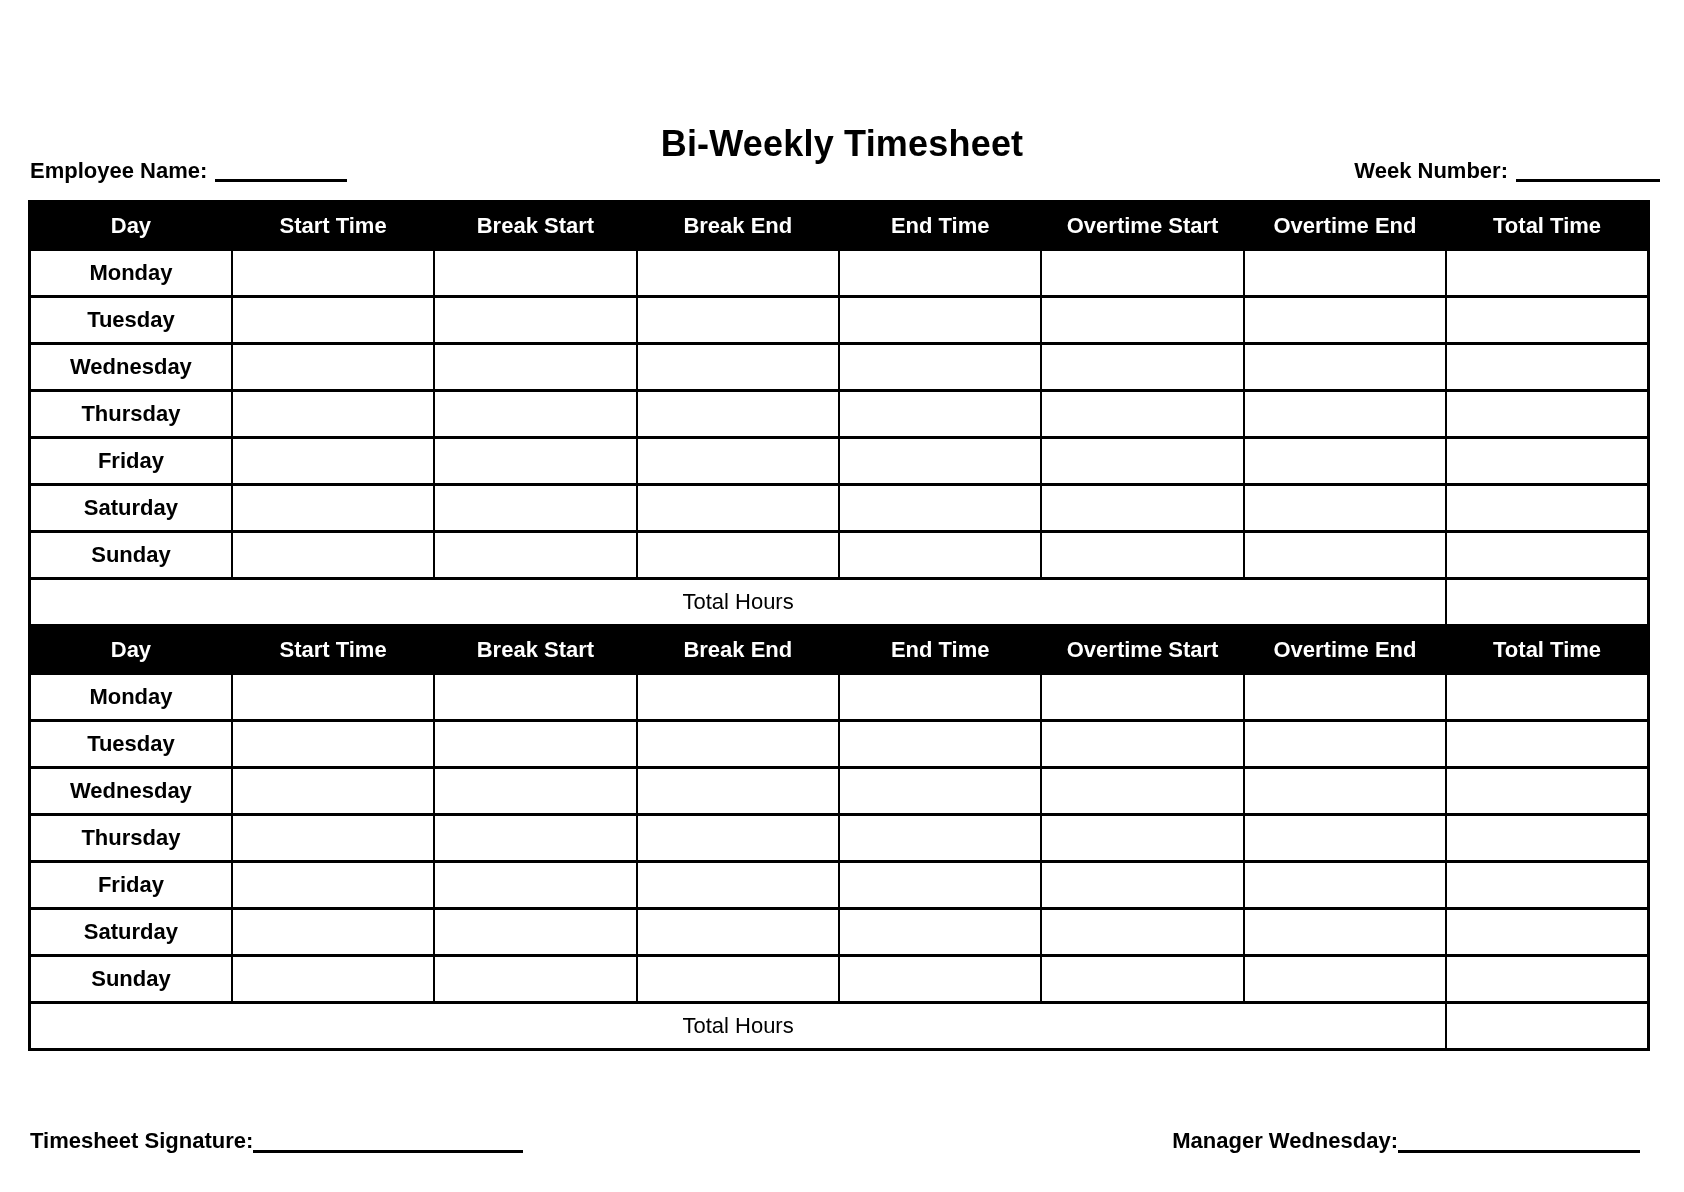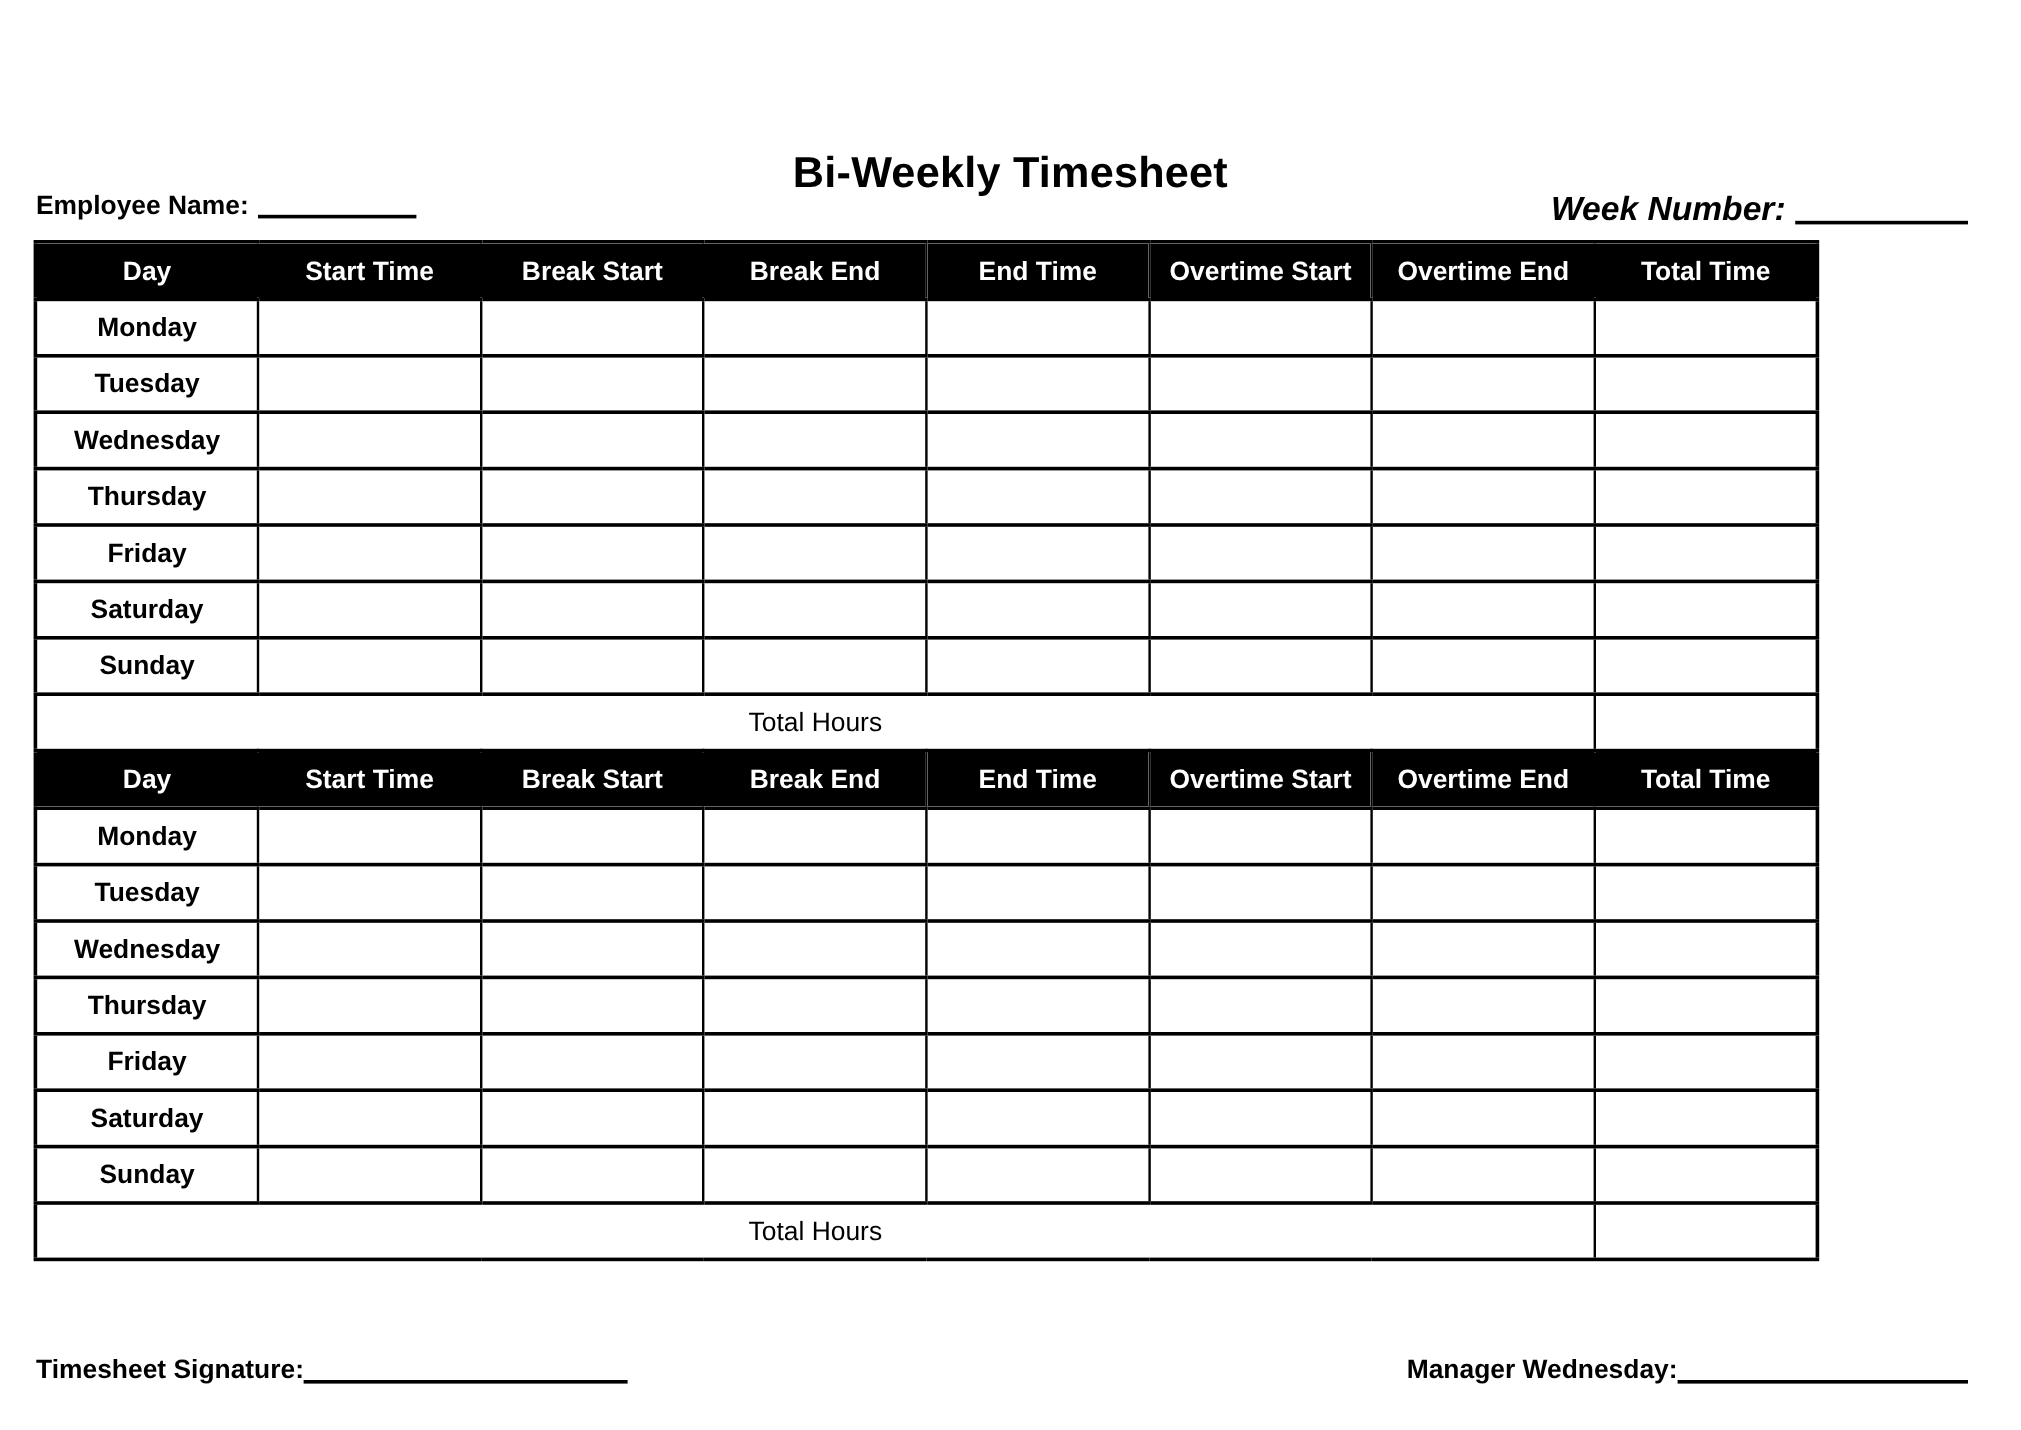--- a/index.html
+++ b/index.html
@@ -29,41 +29,40 @@
     position: absolute;
     top: 158px;
     left: 30px;
     font-size: 22px;
     font-weight: 700;
     white-space: nowrap;
   }
   .meta-right {
     position: absolute;
     top: 158px;
-    right: 44px;
-    font-size: 28px;
+    right: 24px;
+    font-size: 22px;
     font-weight: 700;
     white-space: nowrap;
-    font-style: italic;
   }
 
   .blank {
     display: inline-block;
     border-bottom: 3px solid #000000;
     height: 20px;
     vertical-align: -4px;
   }
   .blank-name { width: 132px; margin-left: 8px; }
   .blank-week { width: 144px; margin-left: 8px; }
 
   table.timesheet {
     position: absolute;
     top: 200px;
     left: 28px;
-    width: 1488px;
+    width: 1622px;
     border-collapse: collapse;
     table-layout: fixed;
     border: 3px solid #000000;
   }
   .timesheet th, .timesheet td {
     border-left: 2px solid #000000;
     border-right: 2px solid #000000;
     border-top: 3px solid #000000;
     border-bottom: 3px solid #000000;
     padding: 0;

